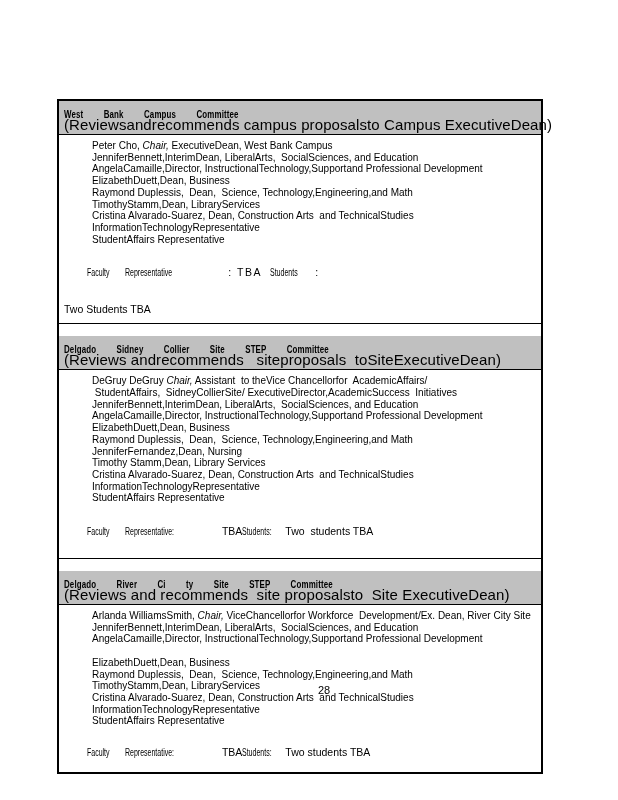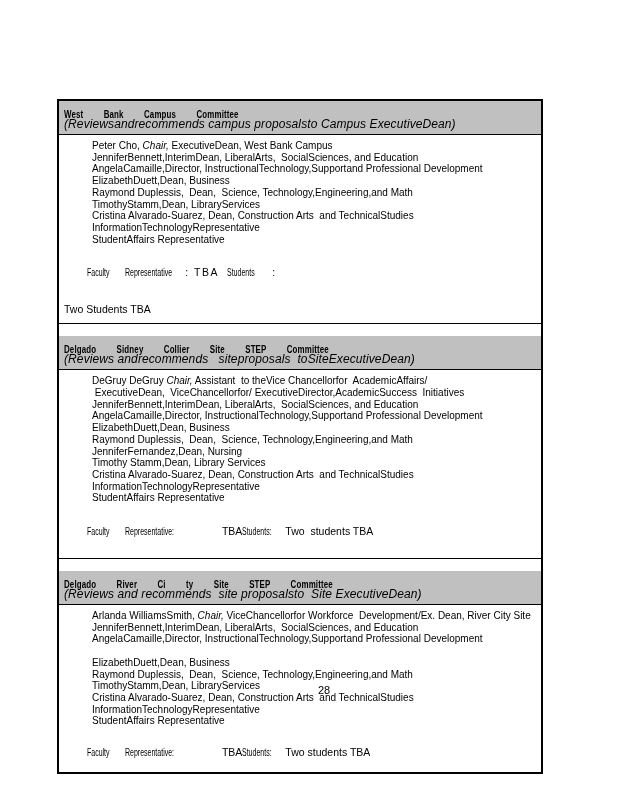--- a/index.html
+++ b/index.html
@@ -12,35 +12,35 @@
     border:2px solid #000;background:#fff;
   }
   .section + .section{border-top:1px solid #000;}
   .bar{background:#c0c0c0;padding:3px 5px 3px 5px;}
   .section + .section .bar{margin-top:12px;}
   .title-line{height:14px;white-space:pre;}
   .cond-title{
     display:inline-block;transform:scaleX(.72);transform-origin:0 50%;
     font-weight:bold;font-size:11px;word-spacing:25px;white-space:pre;letter-spacing:.2px;
   }
-  .subtitle{font-style:italic;font-size:12px;line-height:13px;white-space:pre;letter-spacing:.1px;}
+  .subtitle{font-size:15px;line-height:13px;white-space:pre;letter-spacing:.1px;}
   .sec-body{border-top:1px solid #000;padding:5px 5px 8px 5px;}
   .sec-body.tight{padding-bottom:1px;}
   .line{font-size:10px;line-height:11.7px;min-height:11.7px;white-space:pre;margin-left:28px;}
   .line .em{font-style:italic;}
   .fac-row{margin-top:9px;font-size:10.5px;line-height:12px;white-space:pre;}
   .fac-row.tight{margin-top:7px;}
   .cond{
     display:inline-block;transform:scaleX(.7);transform-origin:0 50%;
     font-size:10px;white-space:pre;vertical-align:baseline;
   }
   .reg{display:inline-block;white-space:pre;vertical-align:baseline;}
   .sp{letter-spacing:1.5px;}
   
-  .v1 .c1{width:38px;} .v1 .c2{width:60px;} .v1 .c3{width:42px;} .v1 .c4{width:45px;}
+  .v1 .c1{width:38px;} .v1 .c2{width:60px;} .v1 .c3{width:42px;margin-left:43px;} .v1 .c4{width:45px;}
   
   .v2 .c1{width:38px;} .v2 .c2{width:70px;} .v2 .c3{width:47px;text-align:right;} .v2 .c4{width:43px;}
   .footnote{margin-top:12px;font-size:10.5px;white-space:pre;}
   .page-num{
     position:absolute;top:684px;left:57px;width:534px;text-align:center;font-size:11px;
   }
 </style>
 </head>
 <body>
 
@@ -68,21 +68,21 @@
     </div>
   </div>
 
   <div class="section">
     <div class="bar">
       <div class="title-line"><span class="cond-title">Delgado Sidney Collier Site STEP Committee</span></div>
       <div class="subtitle">(Reviews andrecommends   siteproposals  toSiteExecutiveDean)</div>
     </div>
     <div class="sec-body">
       <div class="line"><span>DeGruy DeGruy </span><span class="em">Chair,</span><span> Assistant  to theVice Chancellorfor  AcademicAffairs/</span></div>
-      <div class="line"><span> ExecutiveDean,  ViceChancellorfor/ ExecutiveDirector,AcademicSuccess  Initiatives</span><span class="em"></span><span></span></div>
+      <div class="line"><span> StudentAffairs,  SidneyCollierSite/ ExecutiveDirector,AcademicSuccess  Initiatives</span><span class="em"></span><span></span></div>
       <div class="line"><span>JenniferBennett,InterimDean, LiberalArts,  SocialSciences, and Education</span><span class="em"></span><span></span></div>
       <div class="line"><span>AngelaCamaille,Director, InstructionalTechnology,Supportand Professional Development</span><span class="em"></span><span></span></div>
       <div class="line"><span>ElizabethDuett,Dean, Business</span><span class="em"></span><span></span></div>
       <div class="line"><span>Raymond Duplessis,  Dean,  Science, Technology,Engineering,and Math</span><span class="em"></span><span></span></div>
       <div class="line"><span>JenniferFernandez,Dean, Nursing</span><span class="em"></span><span></span></div>
       <div class="line"><span>Timothy Stamm,Dean, Library Services</span><span class="em"></span><span></span></div>
       <div class="line"><span>Cristina Alvarado-Suarez, Dean, Construction Arts  and TechnicalStudies</span><span class="em"></span><span></span></div>
       <div class="line"><span>InformationTechnologyRepresentative</span><span class="em"></span><span></span></div>
       <div class="line"><span>StudentAffairs Representative</span><span class="em"></span><span></span></div>
       <div class="fac-row v2">

